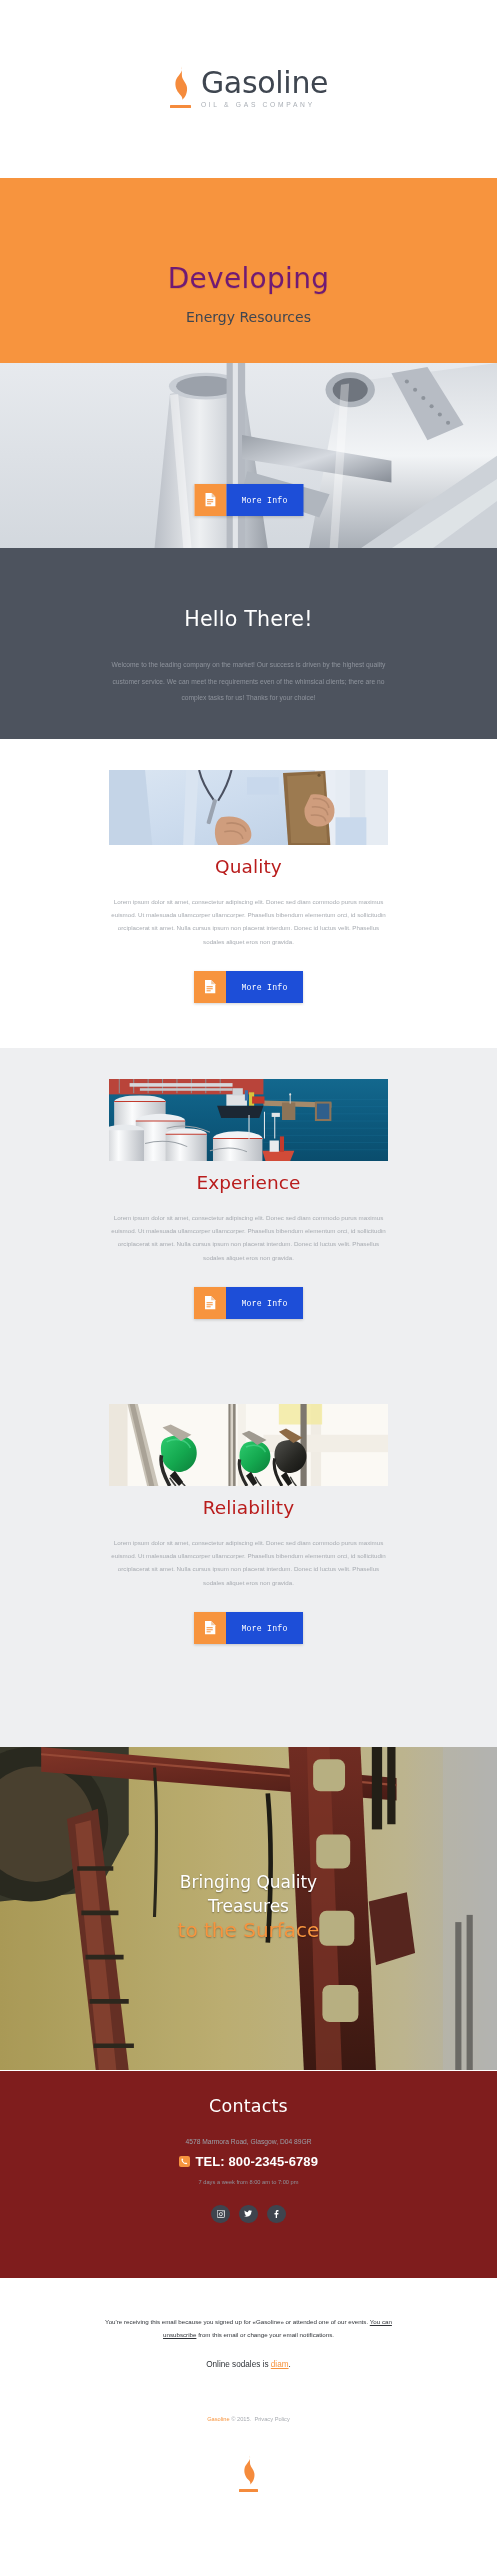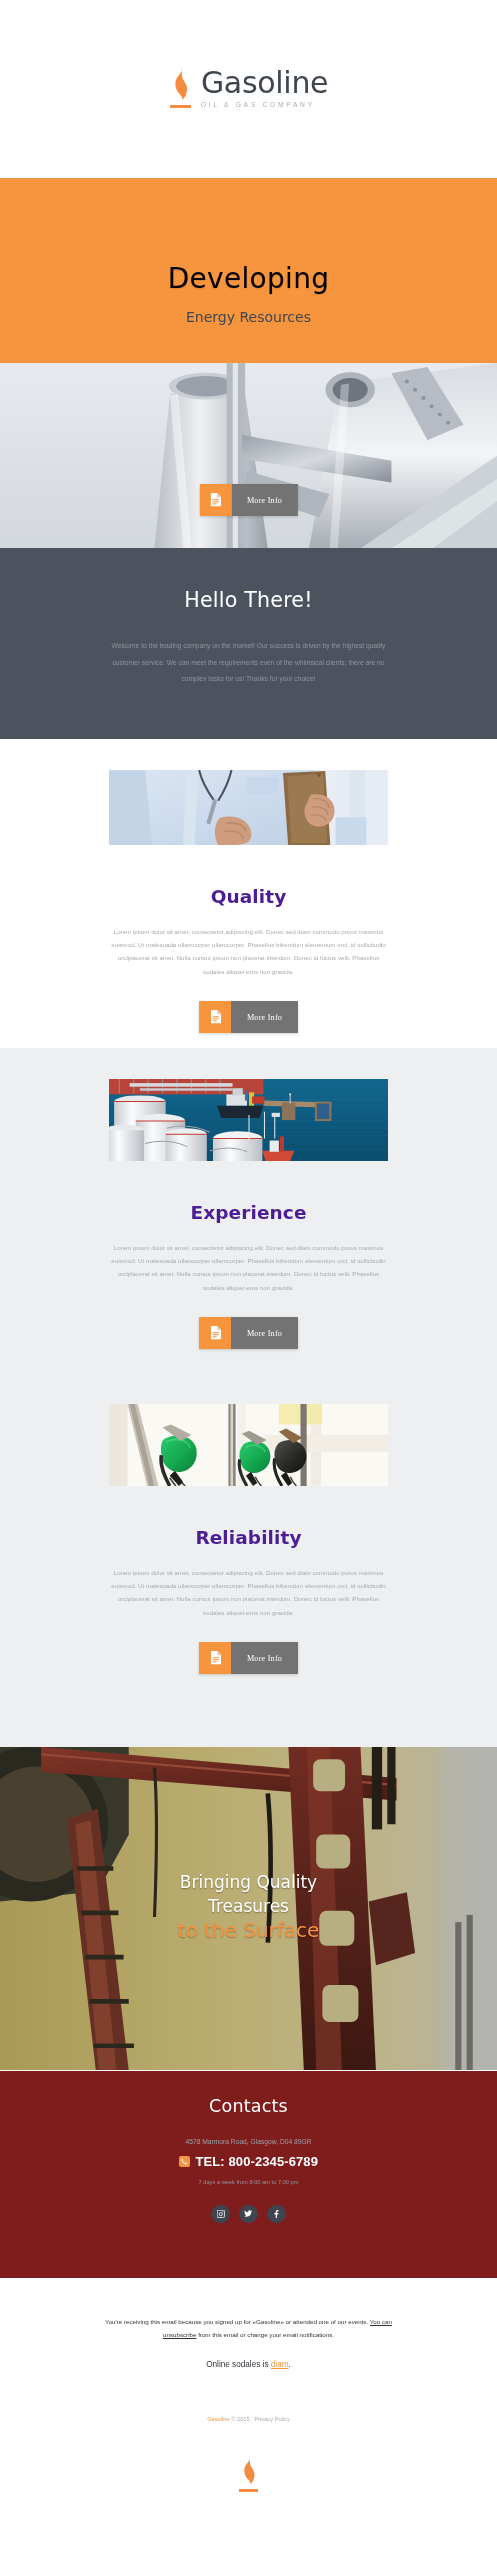--- a/index.html
+++ b/index.html
@@ -31,21 +31,21 @@
     font-size:6.7px; letter-spacing:2.7px; color:#a9aeb5; margin-top:3.6px;
     font-family:"Liberation Sans", sans-serif;
   }
 
   
   .hero-orange {
     height:185px; background:#f7943e;
     display:flex; flex-direction:column; align-items:center; justify-content:center;
   }
   .hero-title {
-    font-size:28px; line-height:31px; color:#000000; font-weight:400;
+    font-size:28px; line-height:31px; color:#701a75; font-weight:400;
     font-family:"DejaVu Sans", sans-serif; letter-spacing:0.3px;
     text-shadow:0 0.5px 1px rgba(0,0,0,.10);
     margin-top:48px;
   }
   .hero-sub {
     font-size:14px; line-height:17.5px; color:#3f4650; margin-top:15px;
     font-family:"DejaVu Sans", sans-serif;
   }
 
   
@@ -58,34 +58,34 @@
   
   .btn-more {
     display:inline-flex; align-items:stretch; height:32px;
     box-shadow:0 1px 2.6px rgba(0,0,0,.18); text-decoration:none;
   }
   .btn-ico {
     width:32px; background:#f7943e;
     display:flex; align-items:center; justify-content:center;
   }
   .btn-lbl {
-    background:#737373; color:#ffffff; font-size:8.2px;
+    background:#1d4ed8; color:#ffffff; font-size:8.2px;
     display:flex; align-items:center; justify-content:center;
     padding:0 15.5px; min-width:65px; letter-spacing:0.2px;
-    font-family:Liberation Serif, serif;
+    font-family:Liberation Mono, monospace;
   }
   .btn-center-abs {
     position:absolute; left:50%; transform:translateX(-50%); bottom:32px;
   }
 
   
   .hello {
     height:191px; background:#4d535e;
     display:flex; flex-direction:column; align-items:center; justify-content:flex-start;
-    padding-top:40px;
+    padding-top:59px;
   }
   .hello-title {
     font-size:20.6px; color:#ffffff; font-weight:400; letter-spacing:0.2px;
     font-family:"DejaVu Sans", sans-serif;
   }
   .hello-text {
     width:281px; text-align:center; color:#8f949d; font-size:6.7px;
     line-height:16.5px; margin-top:26px; font-family:"Liberation Sans", sans-serif;
   }
 
@@ -94,21 +94,21 @@
   .feature.white { background:#ffffff; height:309px; }
   .feature.gray  { background:#eeeff1; height:325px; }
   .feature.gray2 { background:#eeeff1; height:374px; }
 
   .feat-img {
     width:279px; height:75px; margin-top:31px; overflow:hidden; position:relative;
     background:#dfe2e6;
   }
   .feat-img.tall { height:82px; }
   .feat-title {
-    font-size:18.5px; color:#4c1d95; font-weight:700; margin-top:41px;
+    font-size:18.5px; color:#b91c1c; font-weight:400; margin-top:11px;
     font-family:"DejaVu Sans", sans-serif; letter-spacing:0.1px;
   }
   .feat-text {
     width:281px; text-align:center; color:#a7abb1; font-size:6.2px;
     line-height:13.4px; margin-top:17.5px;
   }
   .feat-btn-wrap { margin-top:23px; }
 
   
   .pump-banner {

